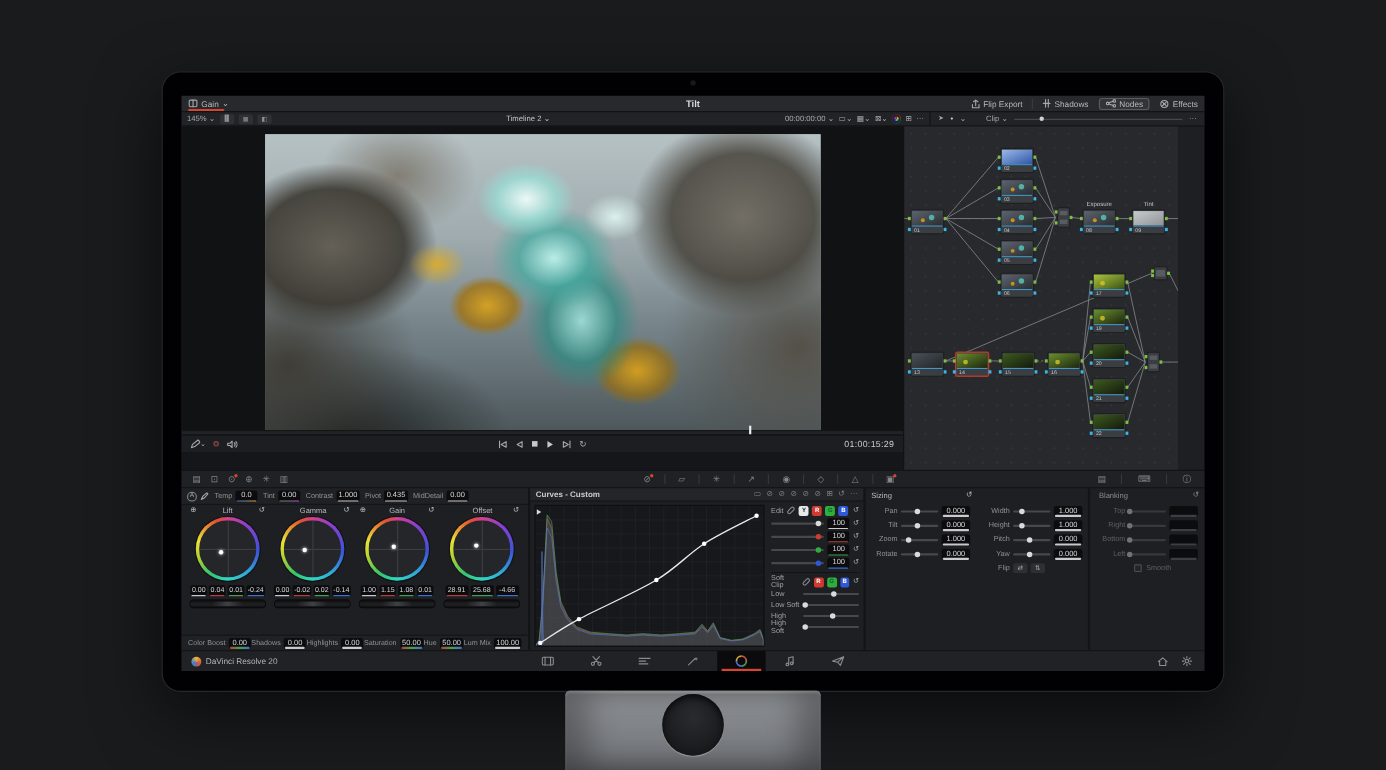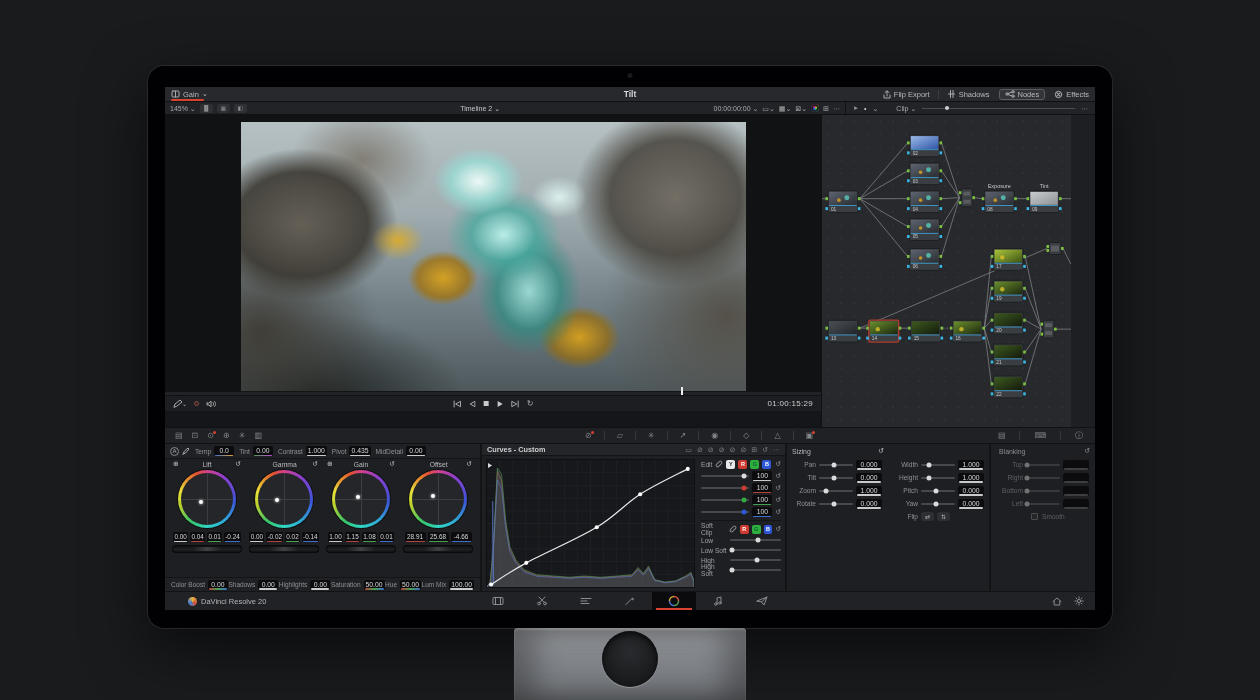--- a/index.html
+++ b/index.html
@@ -140,21 +140,21 @@
 .srow .sl{width:34px}
 .srow .vb{width:26px}
 .srow.dim{color:#5d5f62}
 .srow.dim .sl{background:#37393b}
 .srow.dim .sl .dot{background:#707274}
 .fbtn{width:13px;height:9px;background:#2d2f32;border-radius:2px;display:flex;align-items:center;justify-content:center;font-size:6px;color:#aeb0b2}
 .smooth-row{display:flex;align-items:center;gap:4px;height:12px;font-size:6.6px;color:#5d5f62;padding-left:34px}
 .chk{width:7px;height:7px;border:1px solid #4a4c4e;border-radius:1px;background:#232527}
 
 .taskbar{height:19px;display:flex;align-items:center;background:#212225;border-top:1px solid #121315;position:relative}
-.tb-app{display:flex;align-items:flex-end;gap:4px;padding-left:23px;font-size:7.5px;color:#b4b5b7}
+.tb-app{display:flex;align-items:flex-end;gap:4px;padding-left:9px;font-size:7.5px;color:#b4b5b7}
 .dr-logo{width:9px;height:9px;border-radius:50%;background:conic-gradient(#e8b33a,#d8553a 120deg,#3a7fd8 240deg,#e8b33a)}
 .pages{position:absolute;left:50%;transform:translateX(-50%);height:100%;display:flex}
 .page{width:44px;display:flex;align-items:center;justify-content:center;position:relative}
 .page.active{background:#0b0b0d}
 .page.active::after{content:"";position:absolute;left:4px;right:4px;bottom:0;height:2px;background:#d8442f}
 .tk-right{margin-left:auto;display:flex;gap:12px;padding-right:11px;color:#8e9092;font-size:8px}
 .ic{display:inline-flex;align-items:center;justify-content:center}
 svg.ln{stroke:#a7a9ab;fill:none;stroke-width:1;stroke-linecap:round;stroke-linejoin:round}
 svg.ln.dim{stroke:#8a8c8e}
 </style>

